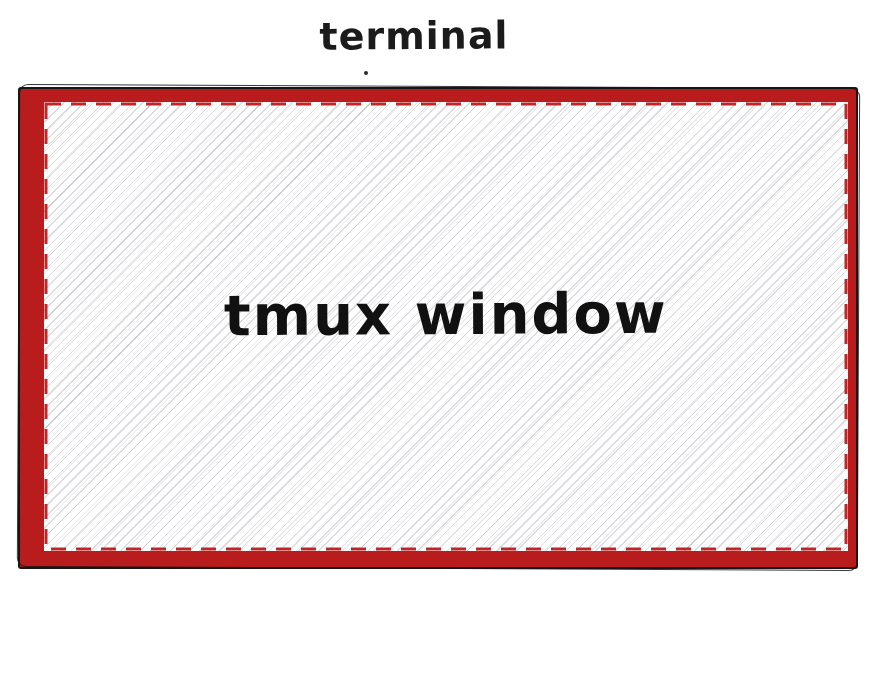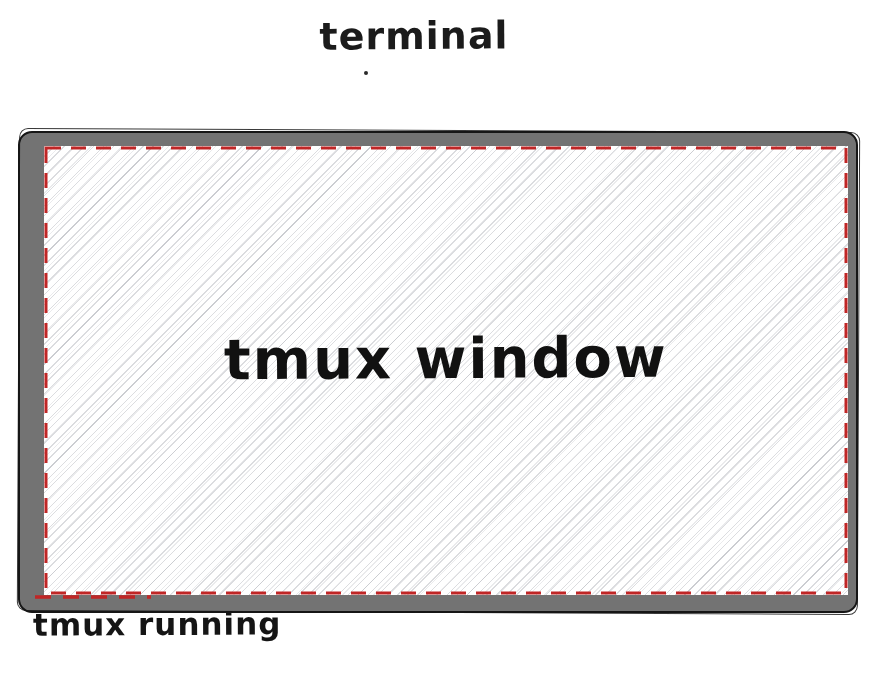--- a/index.html
+++ b/index.html
@@ -38,24 +38,23 @@
     background: #2a2a2a;
   }
   
   .terminal-box {
     position: absolute;
     left: 18px;
     top: 87px;
     width: 840px;
     height: 482px;
     border: 2.5px solid #161616;
-    border-radius: 14px;
+    border-radius: 3px;
     box-sizing: border-box;
-    background: #737373;
-    margin-top: 44px;
+    background: #b91c1c;
   }
   .terminal-box-sketch {
     position: absolute;
     left: -2px;
     top: -3px;
     width: 841px;
     height: 483px;
     border: 1.6px solid rgba(22,22,22,0.85);
     border-radius: 9px;
     box-sizing: border-box;
@@ -135,20 +134,14 @@
     <div class="tmux-window">
 
       <svg class="tmux-border-svg" viewBox="0 0 804 449" width="804" height="449">
         <rect x="2" y="2" width="800" height="445" fill="none" stroke-width="3" stroke-dasharray="15 10" stroke="#c02626"></rect>
       </svg>
 
       <div class="tmux-label">tmux window</div>
     </div>
   </div>
 
-  <div class="legend">
-    <svg class="legend-line-svg" viewBox="0 0 120 10" width="120" height="10">
-      <line x1="2" y1="5" x2="118" y2="5" stroke-width="3.4" stroke-dasharray="16 12" stroke="#c02626"></line>
-    </svg>
-    <div class="legend-label">tmux running</div>
-  </div>
 
 </div>
 
 </body></html>

